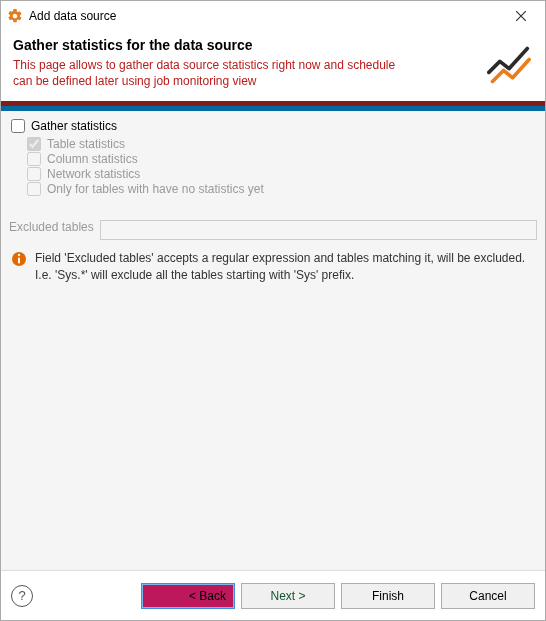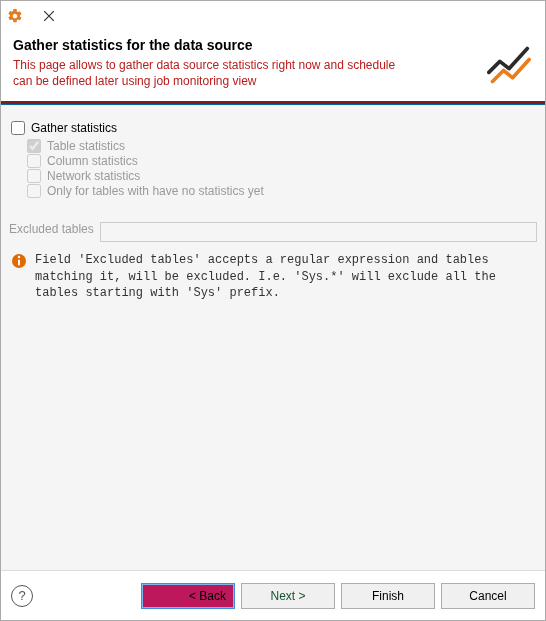--- a/index.html
+++ b/index.html
@@ -30,21 +30,21 @@
   .titlebar .close {
     width: 40px; height: 28px;
     display: flex; align-items: center; justify-content: center;
     font-size: 14px; color: #333;
     cursor: pointer;
   }
 
   .header {
     padding: 6px 12px 12px 12px;
     position: relative;
-    border-bottom: 3px solid #7f1d1d;
+    border-bottom: 5px solid #7f1d1d;
   }
   .header h1 {
     margin: 0 0 4px 0;
     font-size: 14px;
     font-weight: 700;
   }
   .header p {
     margin: 0;
     font-size: 12px;
     color: #b91c1c;
@@ -53,22 +53,22 @@
   }
   .header .graph-icon {
     position: absolute;
     top: 12px; right: 14px;
     width: 44px; height: 44px;
   }
 
   .content {
     flex: 1;
     background: #f5f5f5;
-    border-top: 1px solid #0369a1;
-    padding: 14px 8px;
+    border-top: 5px solid #0369a1;
+    padding: 6px 8px;
     overflow: auto;
   }
 
   .checkbox-row {
     display: flex; align-items: center;
     margin: 2px 0 4px 0;
   }
   .checkbox-row input[type=checkbox] {
     width: 14px; height: 14px; margin: 0 6px 0 2px;
   }
@@ -91,21 +91,20 @@
     padding: 1px 4px;
     font-family: inherit;
     font-size: 12px;
   }
   .excluded-row input[disabled] { color: #999; }
 
   .info-row {
     display: flex;
     align-items: flex-start;
     margin-top: 10px;
-    font-family: Liberation Mono, monospace;
   }
   .info-row .info-icon {
     width: 16px; height: 16px;
     flex-shrink: 0;
     margin: 1px 8px 0 2px;
   }
   .info-row .info-text {
     color: #333;
     line-height: 1.35;
   }
@@ -156,20 +155,21 @@
     <span class="gear-icon">
       <svg viewBox="0 0 24 24" width="16" height="16">
         <path fill="#e87a1e" d="M19.4,13c0-0.3,0.1-0.7,0.1-1s0-0.7-0.1-1l2.1-1.6c0.2-0.1,0.2-0.4,0.1-0.6l-2-3.5
         c-0.1-0.2-0.4-0.3-0.6-0.2l-2.5,1c-0.5-0.4-1-0.7-1.7-1L14.5,2c0-0.2-0.2-0.4-0.5-0.4h-4C9.7,1.6,9.5,1.8,9.5,2L9.1,4.6
         c-0.6,0.3-1.2,0.6-1.7,1l-2.5-1C4.7,4.5,4.4,4.6,4.3,4.8l-2,3.5C2.1,8.5,2.2,8.8,2.4,8.9L4.5,10.5c0,0.3-0.1,0.7-0.1,1
         s0,0.7,0.1,1L2.4,14c-0.2,0.1-0.2,0.4-0.1,0.6l2,3.5c0.1,0.2,0.4,0.3,0.6,0.2l2.5-1c0.5,0.4,1,0.7,1.7,1L9.5,21
         c0,0.2,0.2,0.4,0.5,0.4h4c0.3,0,0.5-0.2,0.5-0.4l0.3-2.6c0.6-0.3,1.2-0.6,1.7-1l2.5,1c0.2,0.1,0.5,0,0.6-0.2l2-3.5
         c0.1-0.2,0.1-0.5-0.1-0.6L19.4,13z M12,15.5c-1.9,0-3.5-1.6-3.5-3.5S10.1,8.5,12,8.5s3.5,1.6,3.5,3.5S13.9,15.5,12,15.5z"></path>
       </svg>
     </span>
+    <span class="title">Add data source</span>
     <div class="close">
       <svg viewBox="0 0 10 10" width="10" height="10">
         <path d="M0,0 L10,10 M10,0 L0,10" stroke="#333" stroke-width="1.2"></path>
       </svg>
     </div>
   </div>
 
   <div class="header">
     <h1>Gather statistics for the data source</h1>
     <p>This page allows to gather data source statistics right now and schedule can be defined later using job monitoring view</p>

